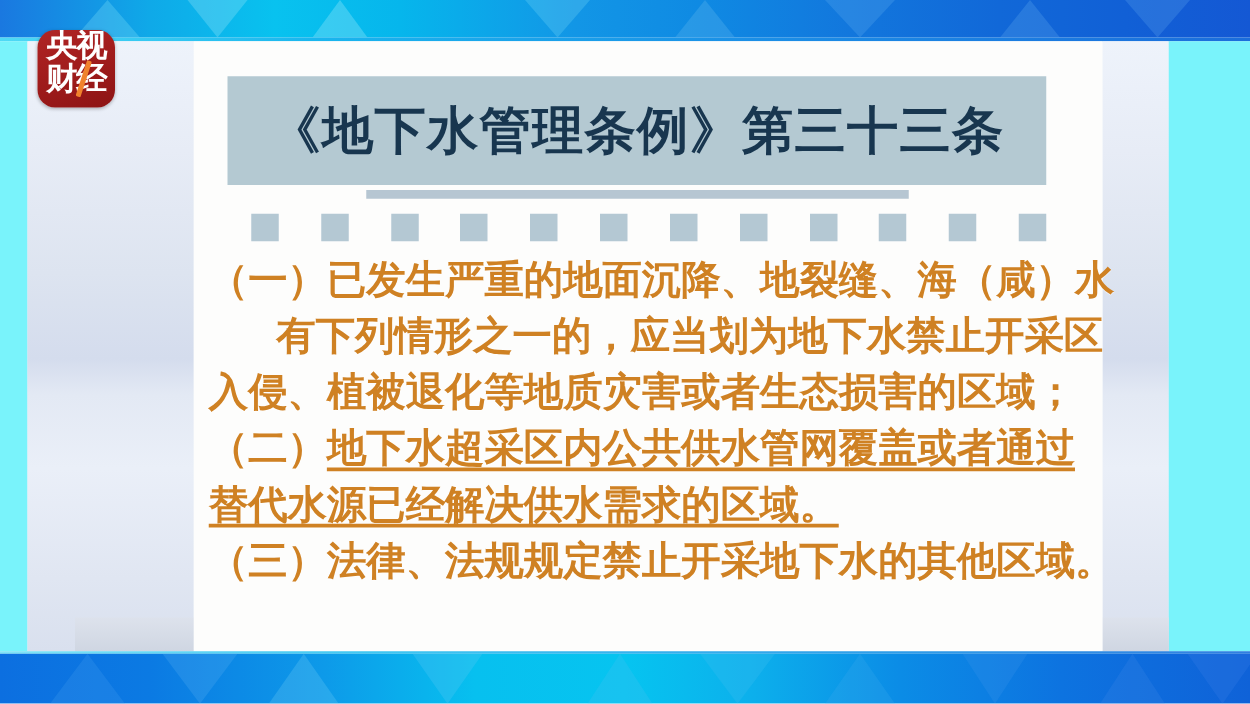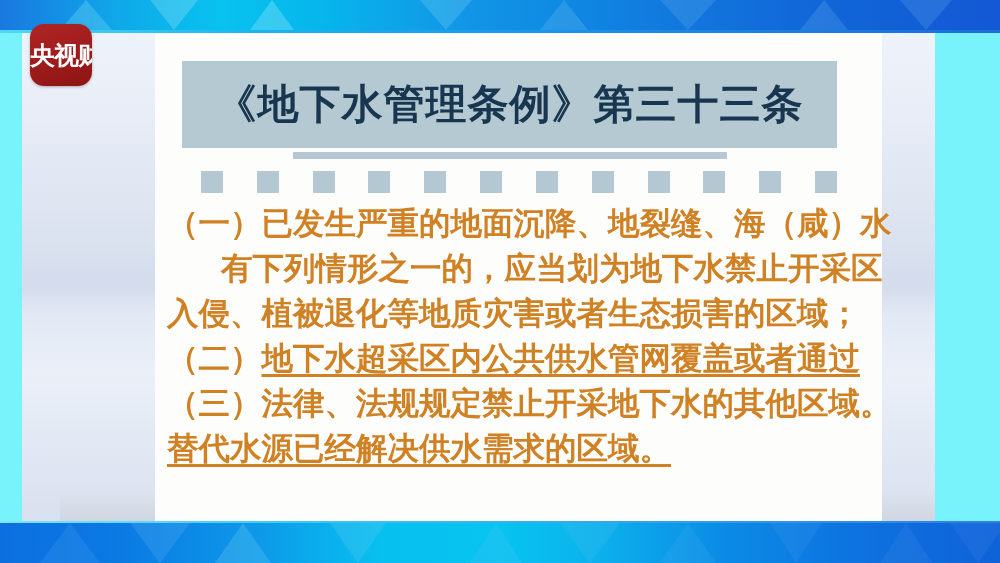--- a/index.html
+++ b/index.html
@@ -177,23 +177,23 @@
   .logo {
     position: absolute;
     left: 30px;
     top: 24px;
     width: 62px;
     height: 62px;
     border-radius: 14px;
     background: linear-gradient(160deg, #b02525 0%, #9e1b1b 55%, #8d1414 100%);
     box-shadow: 0 1px 3px rgba(0,0,0,.28);
     display: flex;
-    flex-direction: row;
+    flex-direction: column;
     align-items: center;
-    justify-content: space-between;
+    justify-content: flex-start;
     overflow: hidden;
   }
   .logo .lg-row {
     color: #ffffff;
     font-family: "Liberation Sans", "DejaVu Sans", sans-serif;
     font-size: 25px;
     font-weight: 700;
     line-height: 26px;
     letter-spacing: -1px;
     white-space: nowrap;
@@ -271,24 +271,24 @@
       <div class="body-line indent">
         <span>有下列情形之一的，应当划为地下水禁止开采区</span>
       </div>
       <div class="body-line">
         <span>入侵、植被退化等地质灾害或者生态损害的区域；</span>
       </div>
       <div class="body-line">
         <span>（二）</span><span class="ul">地下水超采区内公共供水管网覆盖或者通过</span>
       </div>
       <div class="body-line">
+        <span class="ul">替代水源已经解决供水需求的区域。</span>
+      </div>
+      <div class="body-line">
         <span>（三）法律、法规规定禁止开采地下水的其他区域。</span>
-      </div>
-      <div class="body-line">
-        <span class="ul">替代水源已经解决供水需求的区域。</span>
       </div>
     </div>
 
   </div>
 
   <div class="logo">
     <div class="lg-row">央视</div>
     <div class="lg-row second">
       <span>财经</span>
       <span class="lg-slash"></span>

